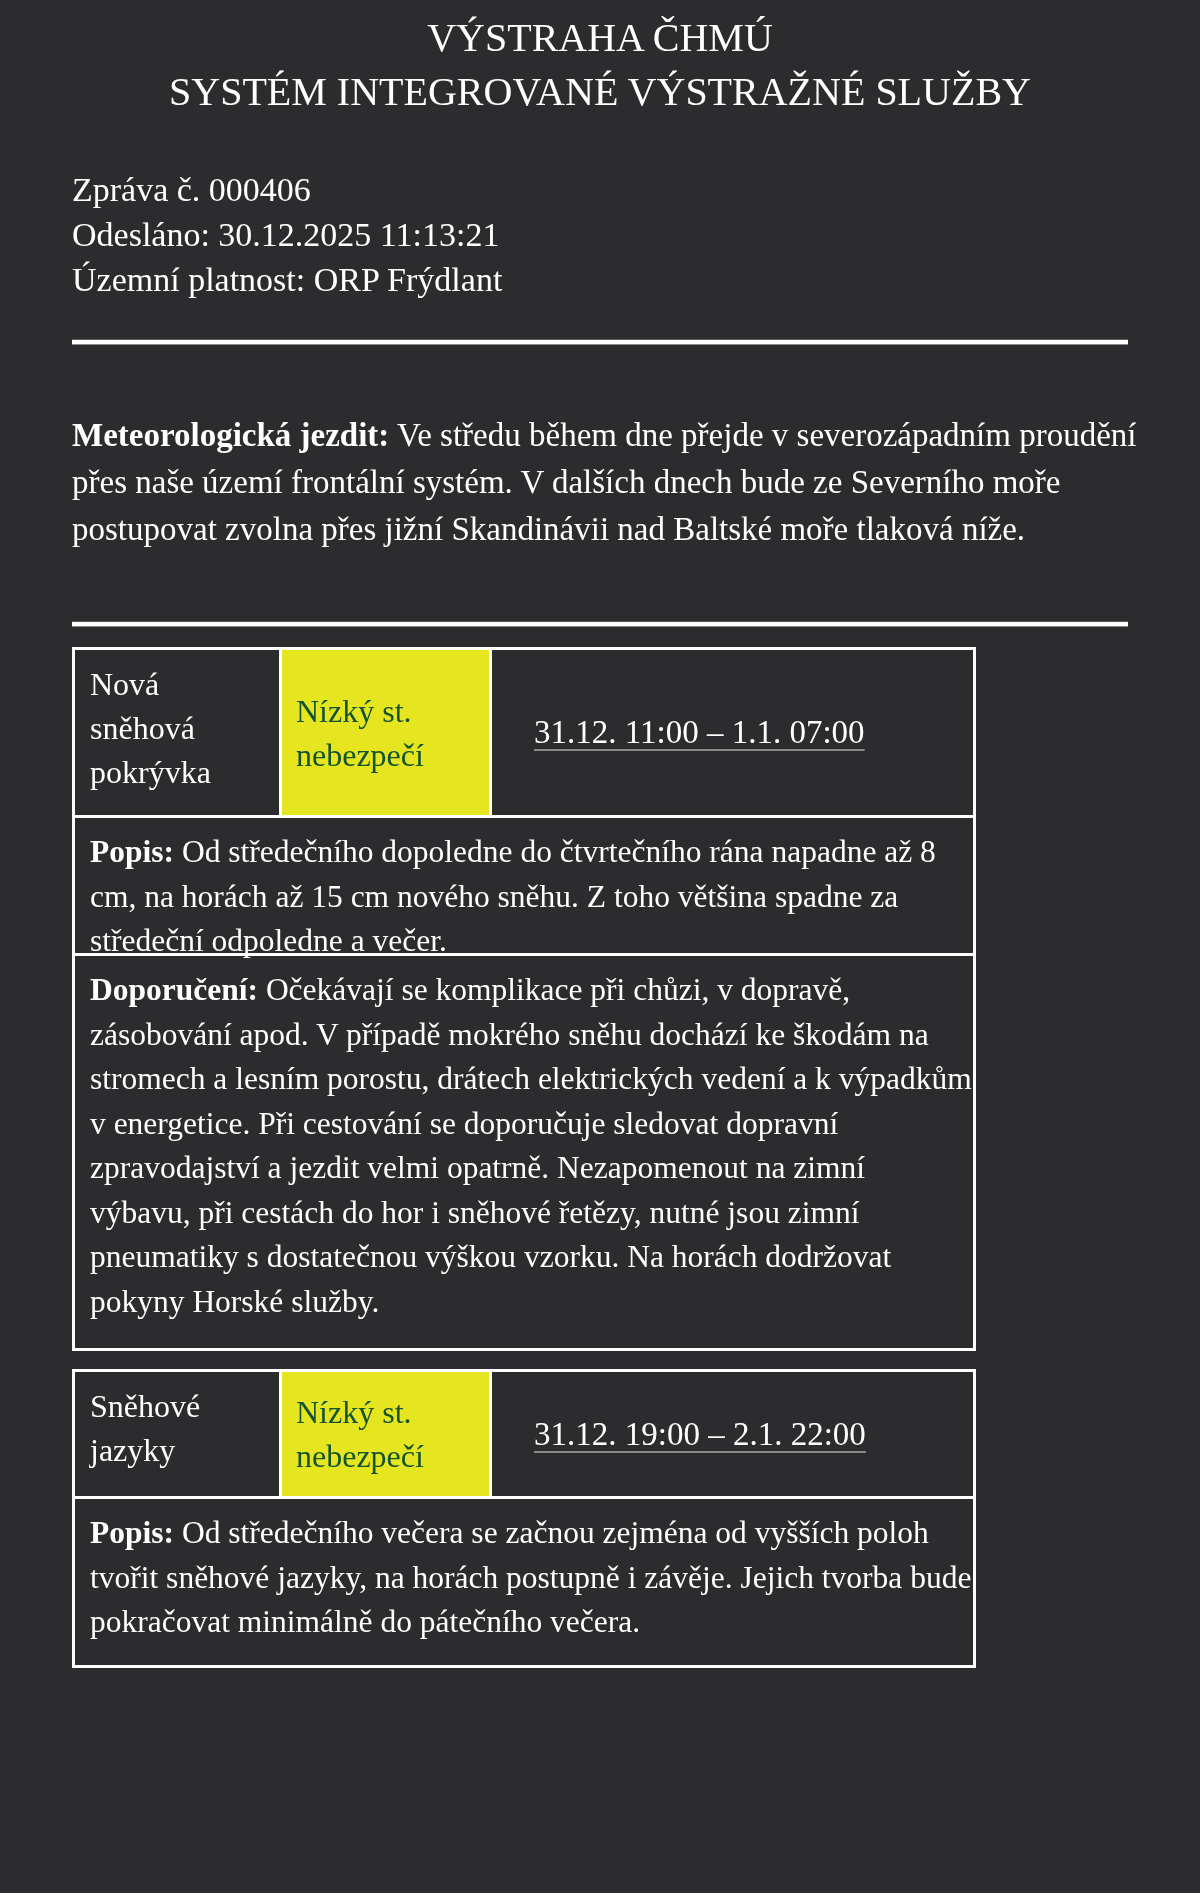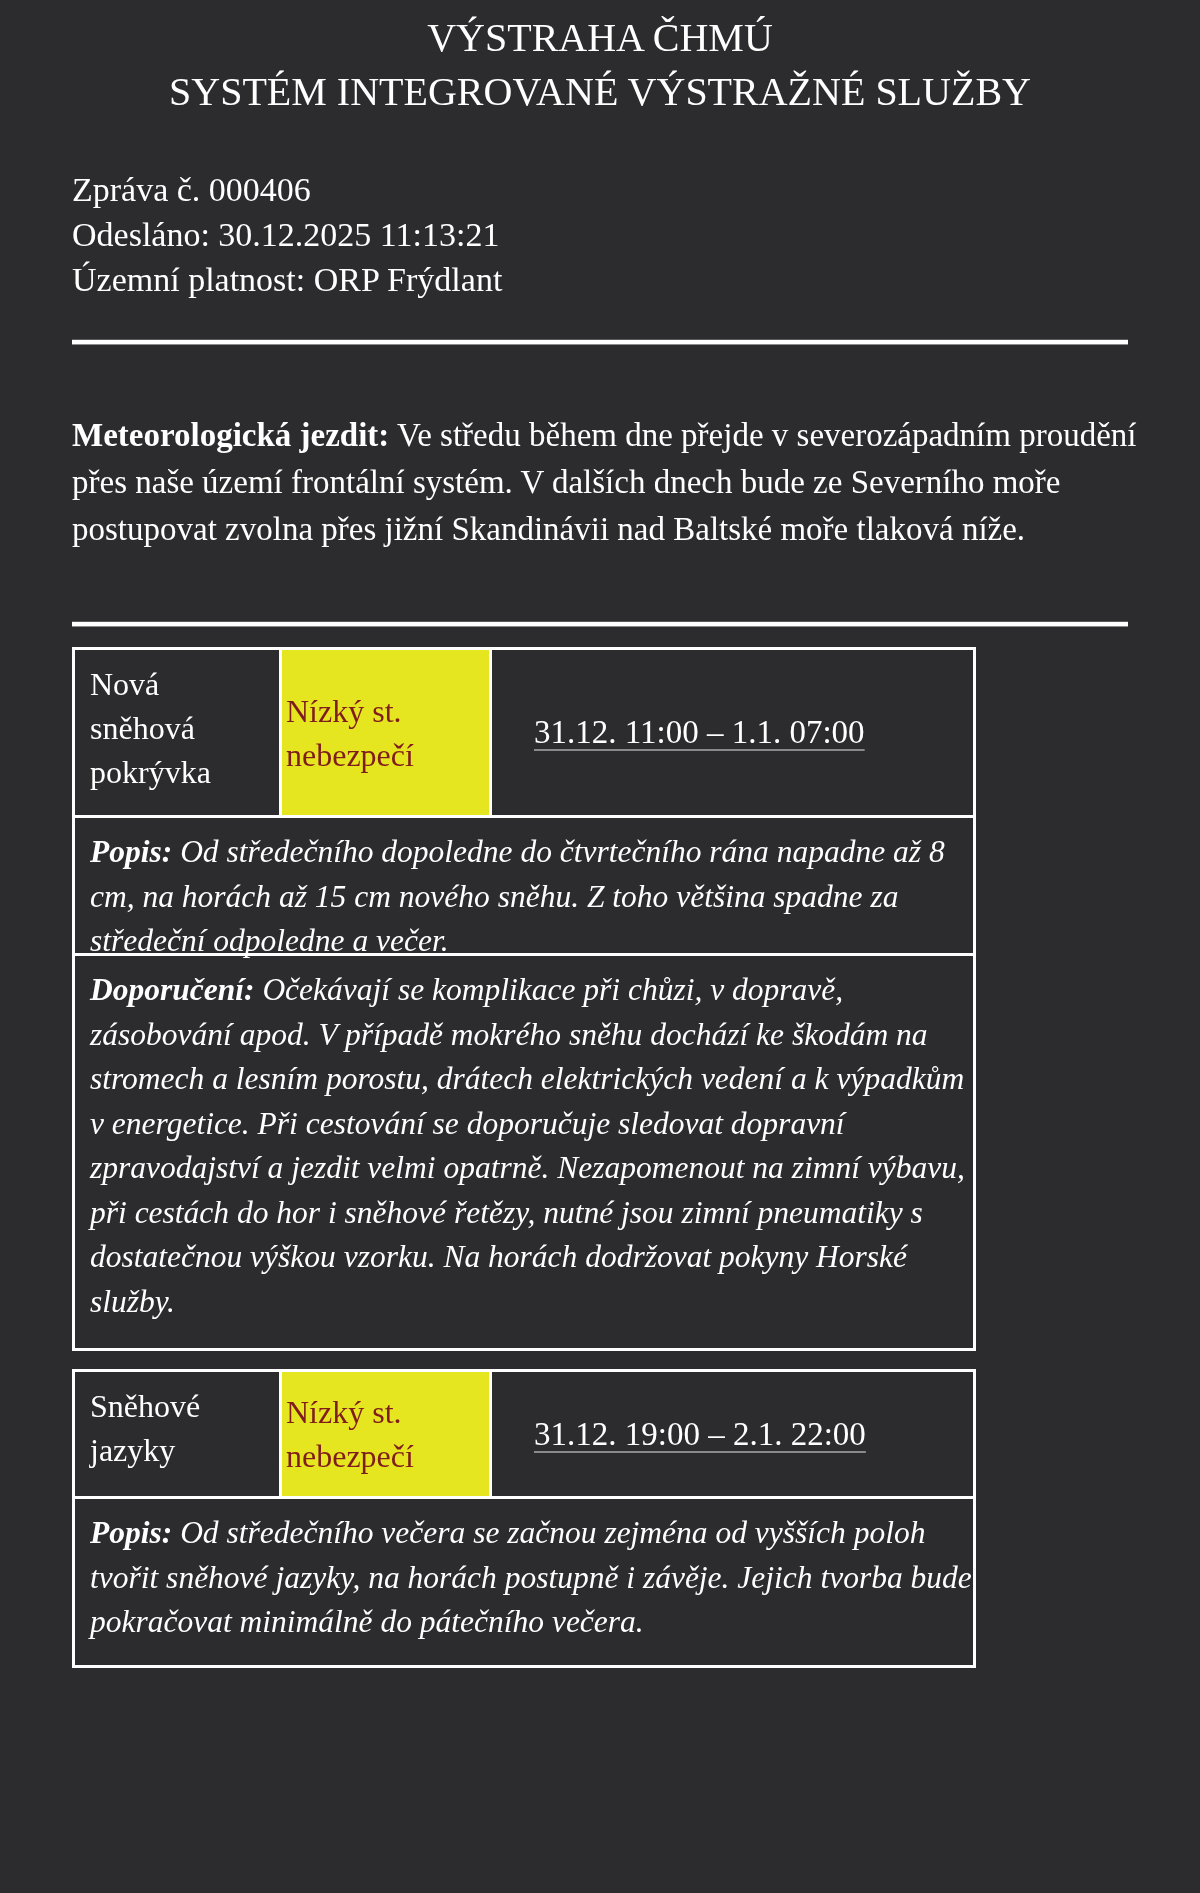--- a/index.html
+++ b/index.html
@@ -38,39 +38,38 @@
     border: 3px solid #ffffff;
     box-sizing: border-box;
   }
   .row-head { display: flex; border-bottom: 3px solid #ffffff; }
   .cell-type {
     width: 207px; border-right: 3px solid #ffffff; box-sizing: border-box;
     padding: 12px 15px; font-size: 32px; line-height: 44px;
   }
   .cell-level {
     width: 210px; border-right: 3px solid #ffffff; box-sizing: border-box;
-    background: #e6e620; color: #7f1d1d;
-    padding: 12px 4px; font-size: 32px; line-height: 44px;
+    background: #e6e620; color: #14532d;
+    padding: 12px 14px; font-size: 32px; line-height: 44px;
     display: flex; align-items: center;
   }
   .cell-time {
     flex: 1; display: flex; align-items: center; padding-left: 15px;
     font-size: 33px;
     margin-left: 27px;
   }
   .cell-time span {
     text-decoration: underline;
     text-decoration-color: #8a8a8a;
     text-underline-offset: 6px;
     text-decoration-thickness: 2px;
   }
   .row-text {
     padding: 12px 0 14px 15px; font-size: 31.5px; line-height: 44.5px;
     border-bottom: 3px solid #ffffff;
-    font-style: italic;
   }
   .row-text:last-child { border-bottom: none; }
   .row-text b { font-weight: bold; }
 </style>
 </head>
 <body>
 
 <div class="page">
 
   <div class="title">

